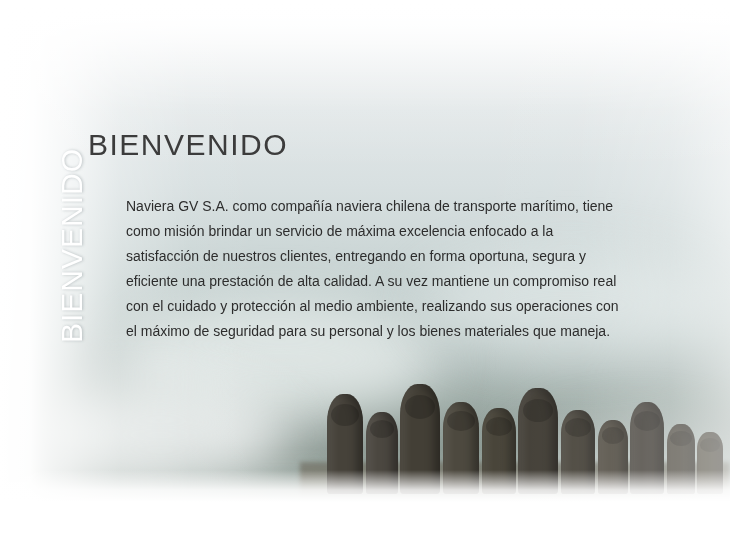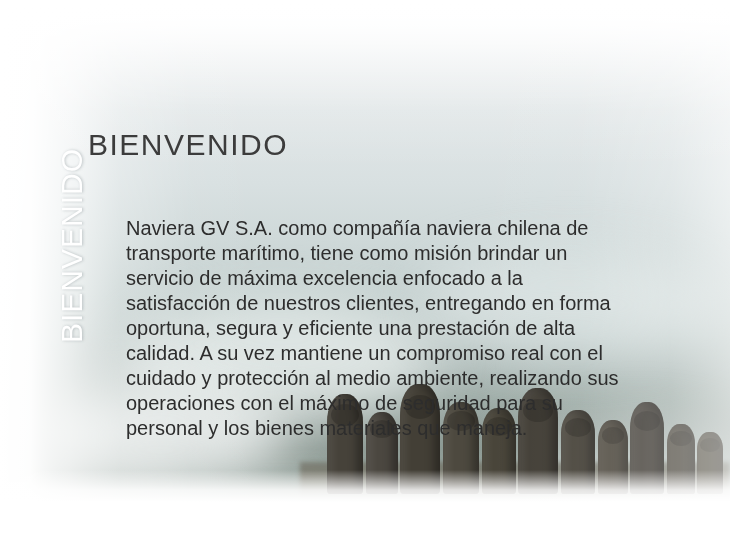--- a/index.html
+++ b/index.html
@@ -165,24 +165,24 @@
     left: 88px;
     top: 108px;
     color: #3c3c3c;
     font-size: 30px;
     letter-spacing: 1.5px;
     font-weight: 400;
   }
   .body-copy {
     position: absolute;
     left: 126px;
-    top: 196px;
+    top: 180px;
     width: 496px;
     color: #2d2d2d;
-    font-size: 20px;
+    font-size: 14px;
     line-height: 25px;
   }
 </style>
 </head>
 <body>
 
 <div id="page">
 
   <div class="hero">
     <div class="sky"></div>

